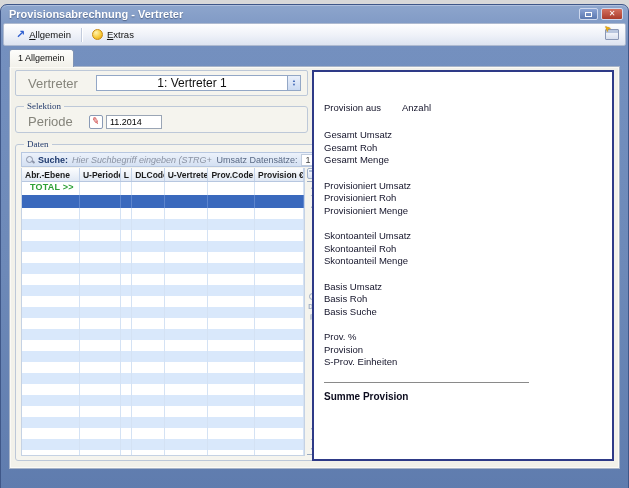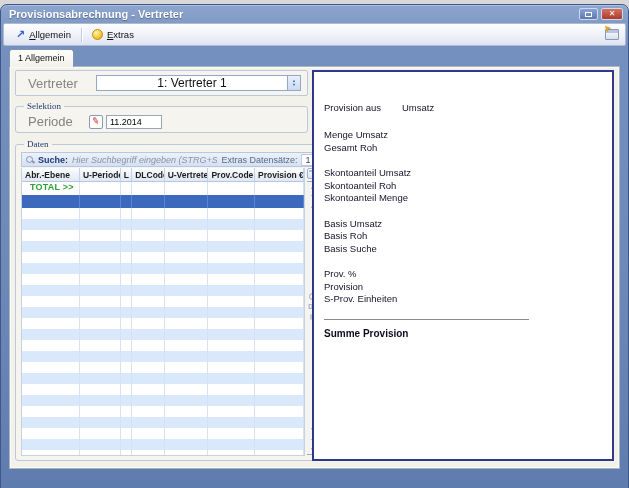--- a/index.html
+++ b/index.html
@@ -172,21 +172,21 @@
         </div>
       </fieldset>
 
       <fieldset class="grp-daten">
         <legend>Daten</legend>
 
         <div class="searchbar">
           <span class="ico-mag"></span>
           <span class="search-label">Suche:</span>
           <span class="search-ph">Hier Suchbegriff eingeben (STRG+S)</span>
-          <span class="count-label">Extras Datensätze:</span>
+          <span class="count-label">Umsatz Datensätze:</span>
           <span class="count-val">1</span>
         </div>
 
         <div class="grid-wrap">
           <div class="grid-table">
             <div class="g-row grid-header">
                 <div class="gh-cell" style="width: 20.5%;">Abr.-Ebene</div>
                 <div class="gh-cell" style="width: 14.5%;">U-Periode</div>
                 <div class="gh-cell" style="width: 4%;">L</div>
                 <div class="gh-cell" style="width: 11.5%;">DLCode</div>
@@ -437,26 +437,32 @@
             <span class="strip-ico">✦</span>
             <span class="strip-ico unl">▼</span>
           </div>
         </div>
       </fieldset>
     </div>
 
     <div class="right-panel">
       <div class="sum-row">
         <span class="sum-key">Provision aus</span>
-        <span class="sum-val">Umsatz</span>
+        <span class="sum-val">Anzahl</span>
       </div>
       <div>
           <div class="sum-group">
-            <div class="sum-label">Menge Umsatz</div>
+            <div class="sum-label">Gesamt Umsatz</div>
             <div class="sum-label">Gesamt Roh</div>
+            <div class="sum-label">Gesamt Menge</div>
+          </div>
+          <div class="sum-group">
+            <div class="sum-label">Provisioniert Umsatz</div>
+            <div class="sum-label">Provisioniert Roh</div>
+            <div class="sum-label">Provisioniert Menge</div>
           </div>
           <div class="sum-group">
             <div class="sum-label">Skontoanteil Umsatz</div>
             <div class="sum-label">Skontoanteil Roh</div>
             <div class="sum-label">Skontoanteil Menge</div>
           </div>
           <div class="sum-group">
             <div class="sum-label">Basis Umsatz</div>
             <div class="sum-label">Basis Roh</div>
             <div class="sum-label">Basis Suche</div>

